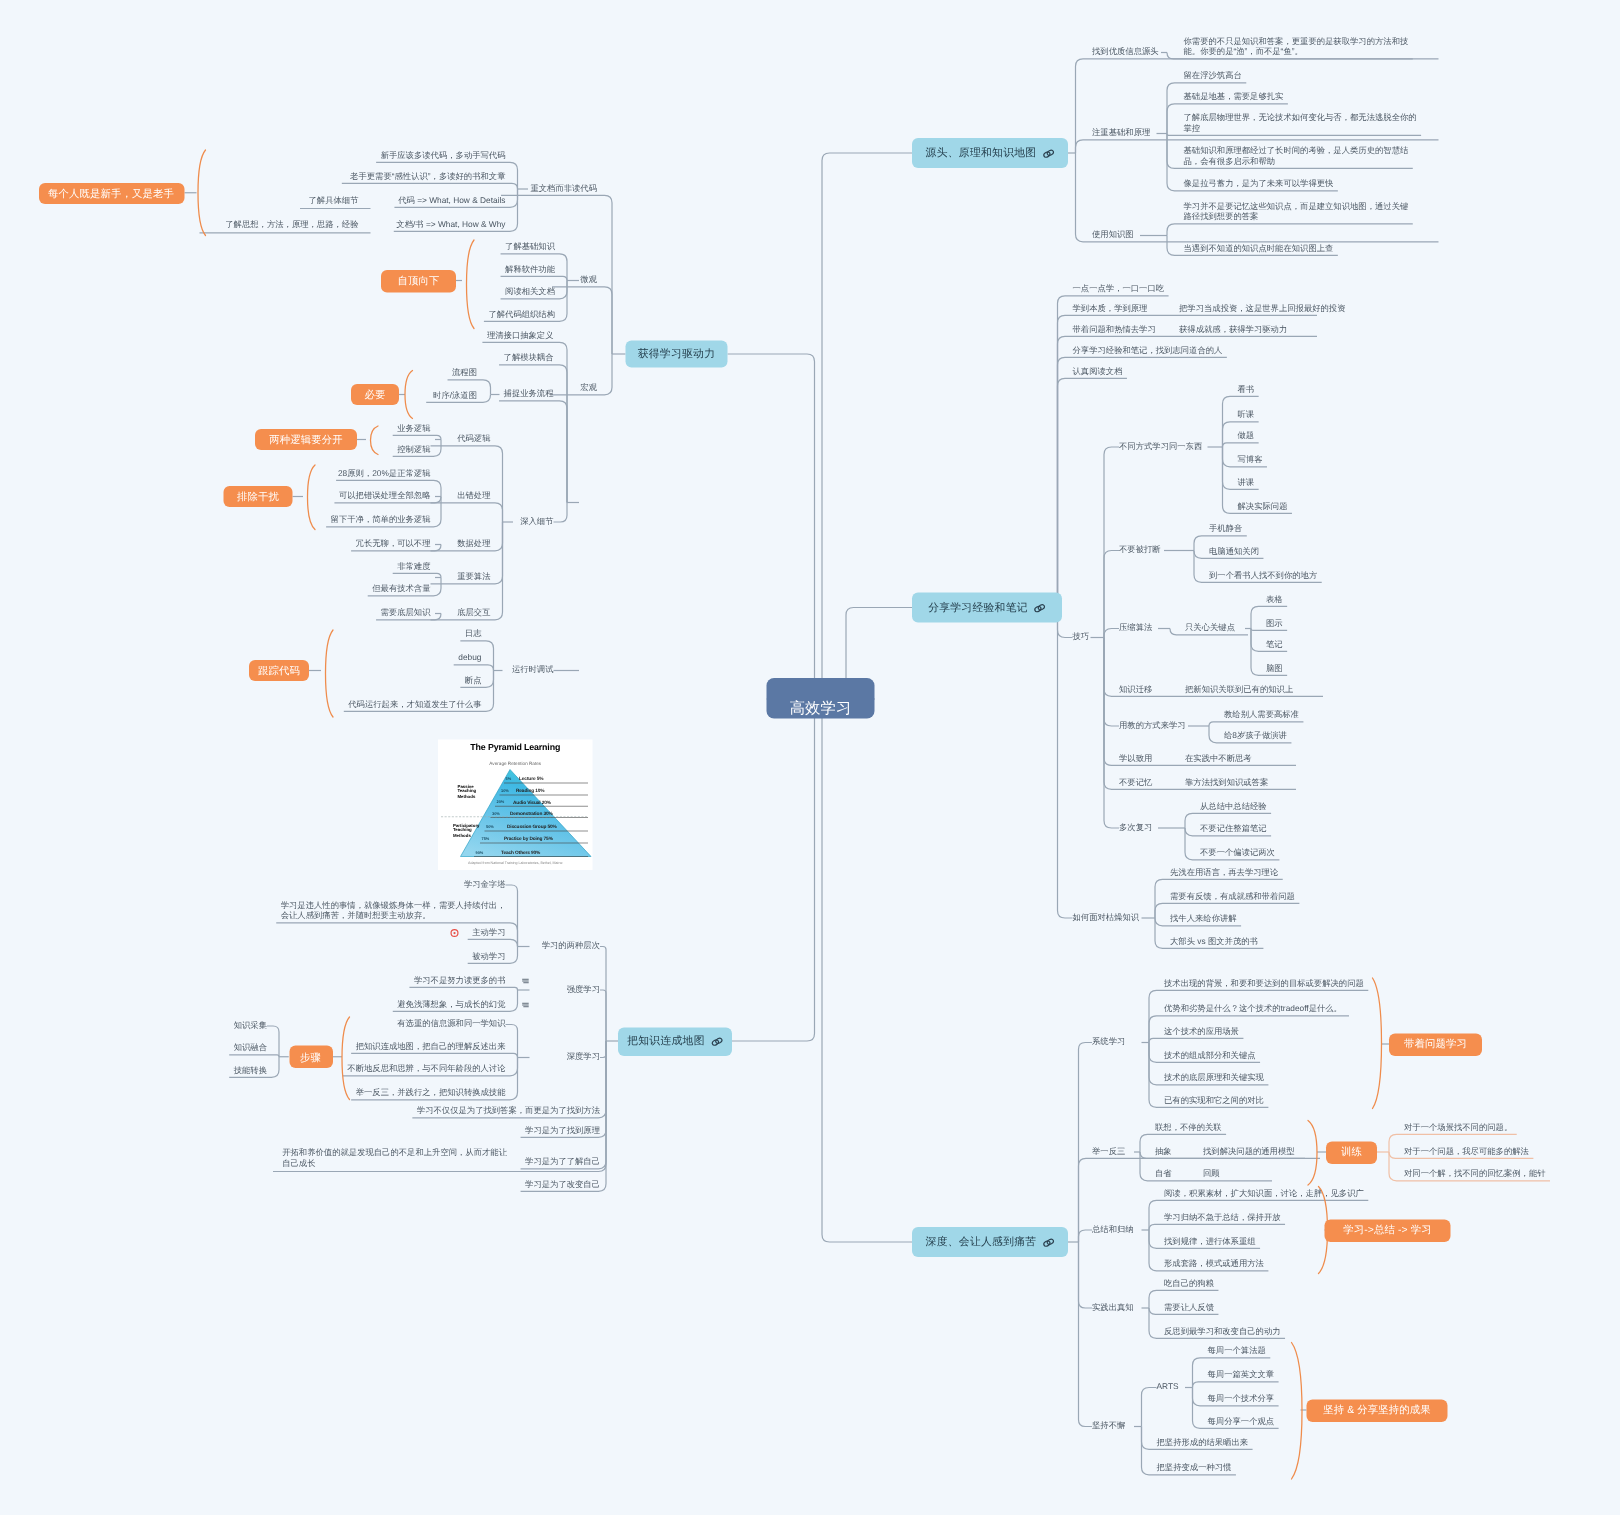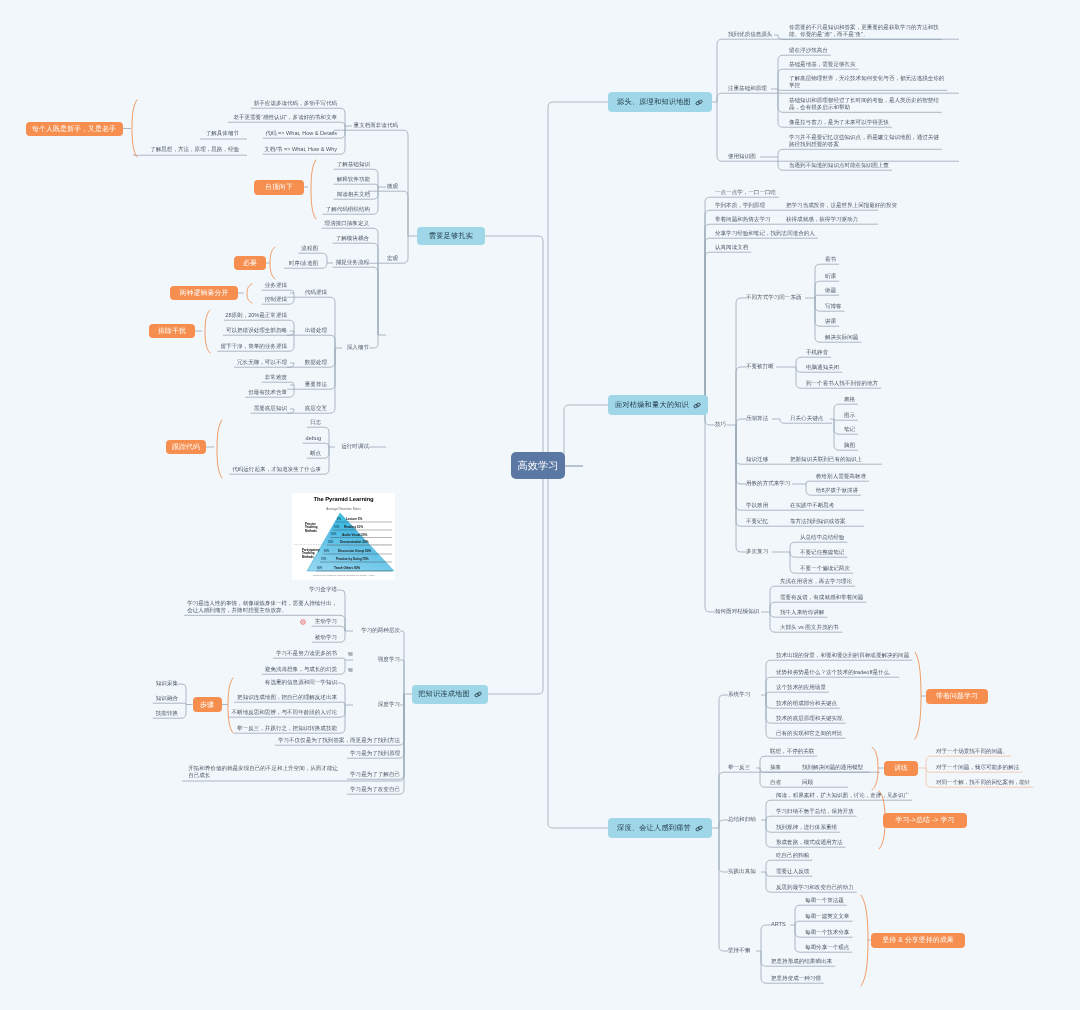--- a/index.html
+++ b/index.html
@@ -383,37 +383,37 @@
 <div class="lf" style="left:776px;top:852.45px;transform:scale(0.4625);">吃自己的狗粮</div>
 <div class="lf" style="left:776px;top:868.45px;transform:scale(0.4625);">需要让人反馈</div>
 <div class="lf" style="left:776px;top:884.45px;transform:scale(0.4625);">反思到最学习和改变自己的动力</div>
 <div class="lf" style="left:771px;top:921.45px;transform:scale(0.4625);">ARTS</div>
 <div class="lf" style="left:771px;top:958.45px;transform:scale(0.4625);">把坚持形成的结果晒出来</div>
 <div class="lf" style="left:771px;top:975.45px;transform:scale(0.4625);">把坚持变成一种习惯</div>
 <div class="lf" style="left:805px;top:897.45px;transform:scale(0.4625);">每周一个算法题</div>
 <div class="lf" style="left:805px;top:913.45px;transform:scale(0.4625);">每周一篇英文文章</div>
 <div class="lf" style="left:805px;top:929.45px;transform:scale(0.4625);">每周一个技术分享</div>
 <div class="lf" style="left:805px;top:944.45px;transform:scale(0.4625);">每周分享一个观点</div>
-<div class="pill root" style="left:511px;top:452px;width:54px;height:27px;">
+<div class="pill root" style="left:511px;top:452px;width:72px;height:27px;align-items:flex-end;">
       <span>高效学习</span>
     </div>
 <div class="pill blue" style="left:608px;top:92px;width:104px;height:20px;">
       <span>源头、原理和知识地图</span>
       <svg class="lnk" width="8" height="7" viewBox="0 0 16 14">
         <g transform="rotate(-28 8 7)" fill="none" stroke="#2b4150" stroke-width="1.6">
           <ellipse cx="5.6" cy="7" rx="4.3" ry="3.1"></ellipse>
           <ellipse cx="10.8" cy="7" rx="4.3" ry="3.1"></ellipse>
         </g>
       </svg>
     </div>
 <div class="pill blue" style="left:417px;top:227px;width:68px;height:18px;">
-      <span>需要足够扎实</span>
+      <span>获得学习驱动力</span>
     </div>
 <div class="pill blue" style="left:608px;top:395px;width:100px;height:20px;">
-      <span>面对枯燥和量大的知识</span>
+      <span>分享学习经验和笔记</span>
       <svg class="lnk" width="8" height="7" viewBox="0 0 16 14">
         <g transform="rotate(-28 8 7)" fill="none" stroke="#2b4150" stroke-width="1.6">
           <ellipse cx="5.6" cy="7" rx="4.3" ry="3.1"></ellipse>
           <ellipse cx="10.8" cy="7" rx="4.3" ry="3.1"></ellipse>
         </g>
       </svg>
     </div>
 <div class="pill blue" style="left:412px;top:684.5px;width:76px;height:19px;">
       <span>把知识连成地图</span>
       <svg class="lnk" width="8" height="7" viewBox="0 0 16 14">

